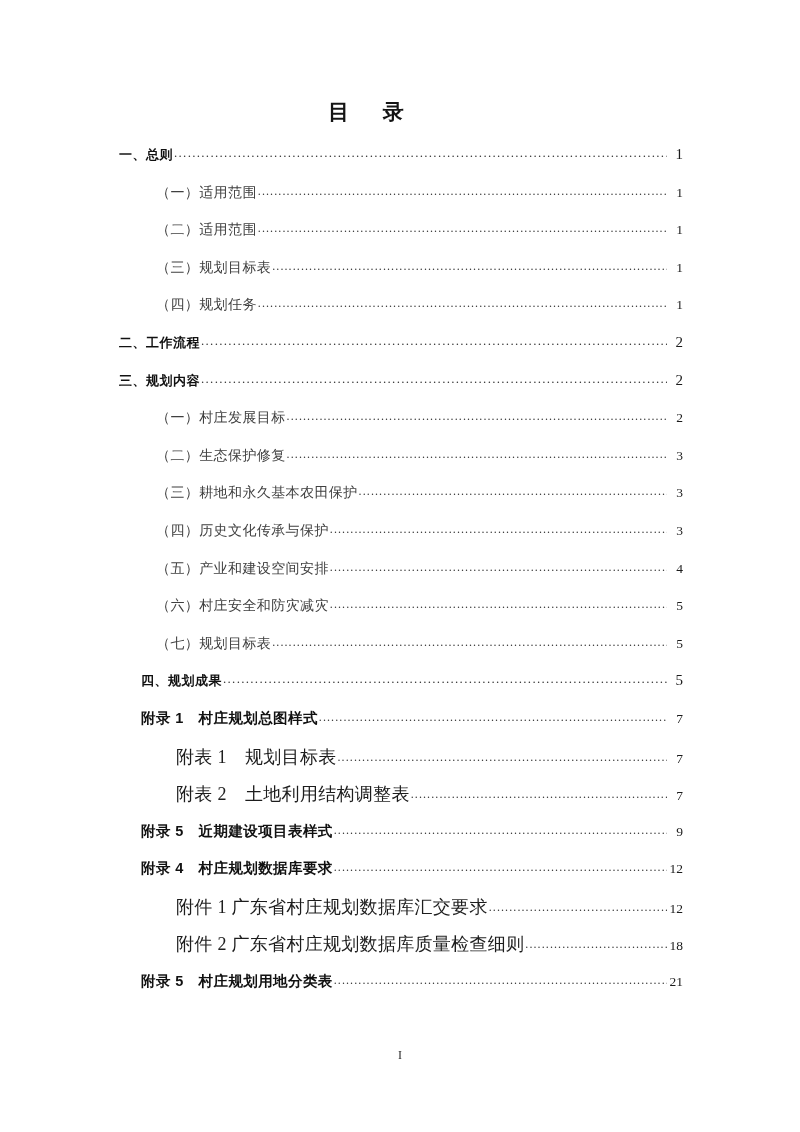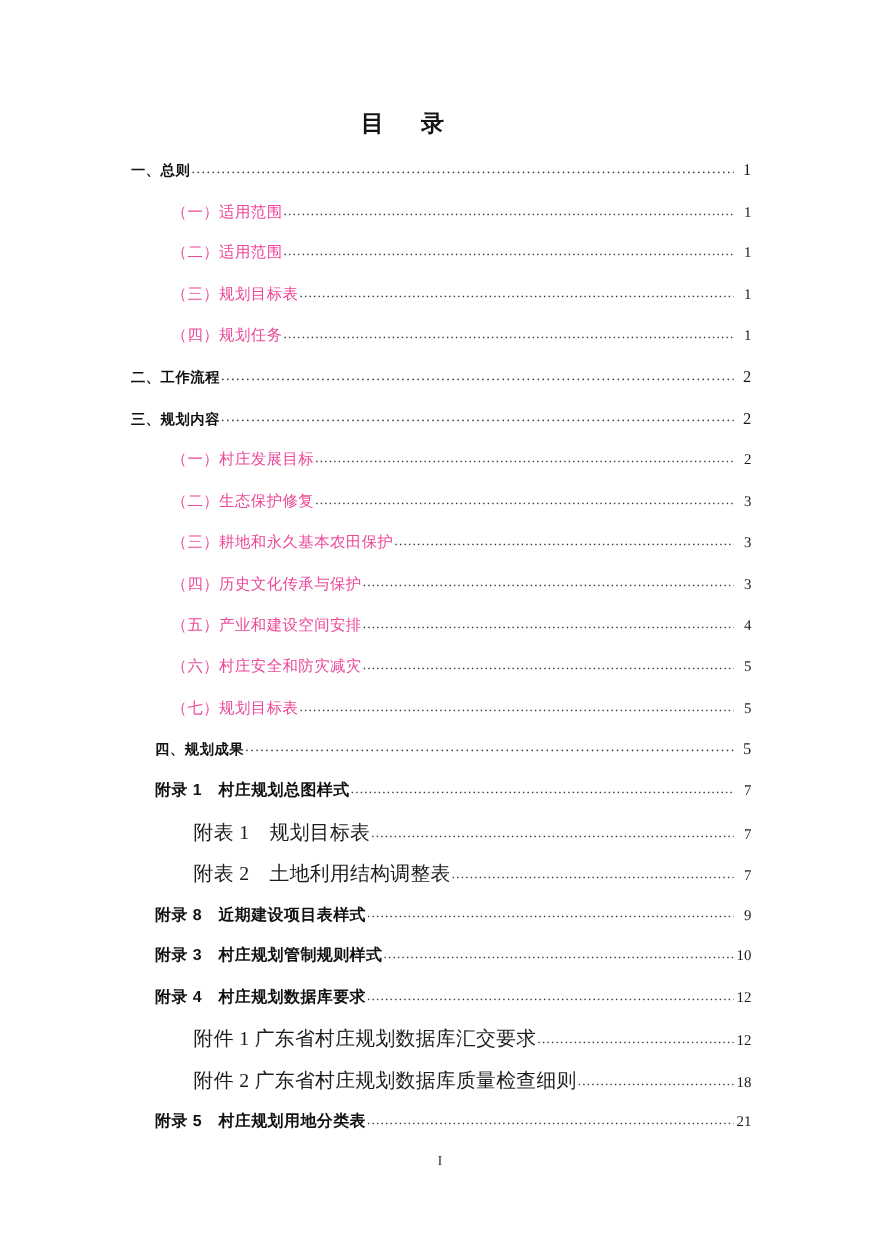--- a/index.html
+++ b/index.html
@@ -102,21 +102,21 @@
 
   
   .lvl1.indented { padding-left: 141px; }
 
   
   .lvl2 { padding-left: 156px; }
   .lvl2 .toc-label {
     font-family: "Liberation Serif", "DejaVu Serif", serif;
     font-size: 14px;
     letter-spacing: 0.4px;
-    color: #ec4899;
+    color: #404040;
   }
 
   
   .apx { padding-left: 141px; }
   .apx .toc-label {
     font-family: "Liberation Sans", "DejaVu Sans", sans-serif;
     font-weight: bold;
     font-size: 14.5px;
     letter-spacing: 0.4px;
     color: #111111;
@@ -235,30 +235,25 @@
         <span class="toc-label">附表 1　规划目标表</span>
         <span class="toc-leader"></span>
         <span class="toc-page">7</span>
       </div>
       <div class="toc-row apx-sub">
         <span class="toc-label">附表 2　土地利用结构调整表</span>
         <span class="toc-leader"></span>
         <span class="toc-page">7</span>
       </div>
       <div class="toc-row apx">
-        <span class="toc-label">附录 8　近期建设项目表样式</span>
+        <span class="toc-label">附录 5　近期建设项目表样式</span>
         <span class="toc-leader"></span>
         <span class="toc-page">9</span>
       </div>
       <div class="toc-row apx">
-        <span class="toc-label">附录 3　村庄规划管制规则样式</span>
-        <span class="toc-leader"></span>
-        <span class="toc-page">10</span>
-      </div>
-      <div class="toc-row apx">
         <span class="toc-label">附录 4　村庄规划数据库要求</span>
         <span class="toc-leader"></span>
         <span class="toc-page">12</span>
       </div>
       <div class="toc-row apx-sub">
         <span class="toc-label">附件 1 广东省村庄规划数据库汇交要求</span>
         <span class="toc-leader"></span>
         <span class="toc-page">12</span>
       </div>
       <div class="toc-row apx-sub">

